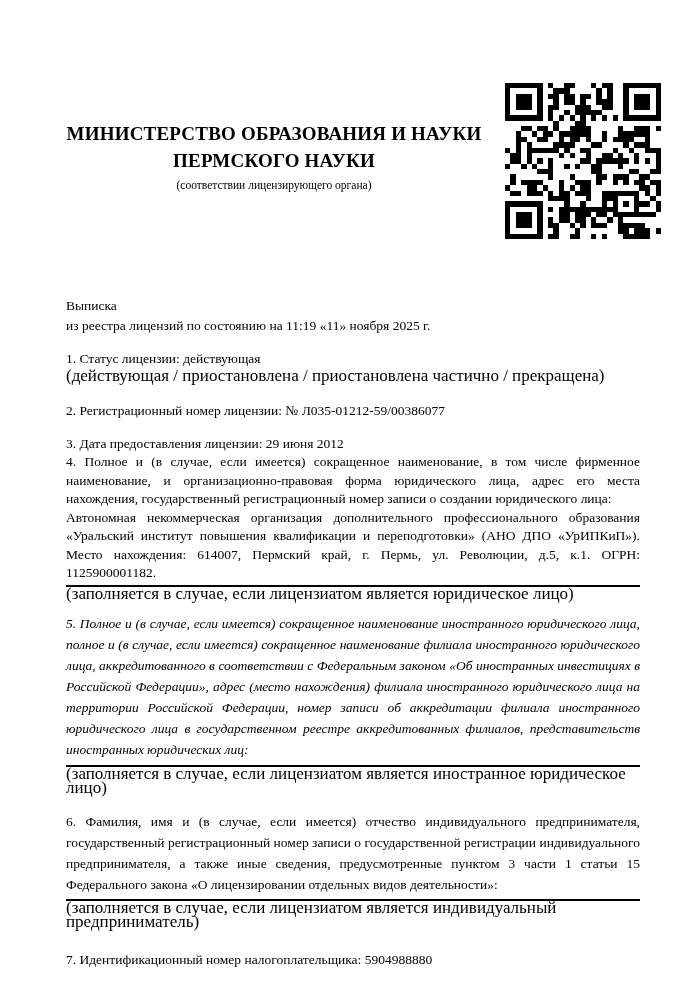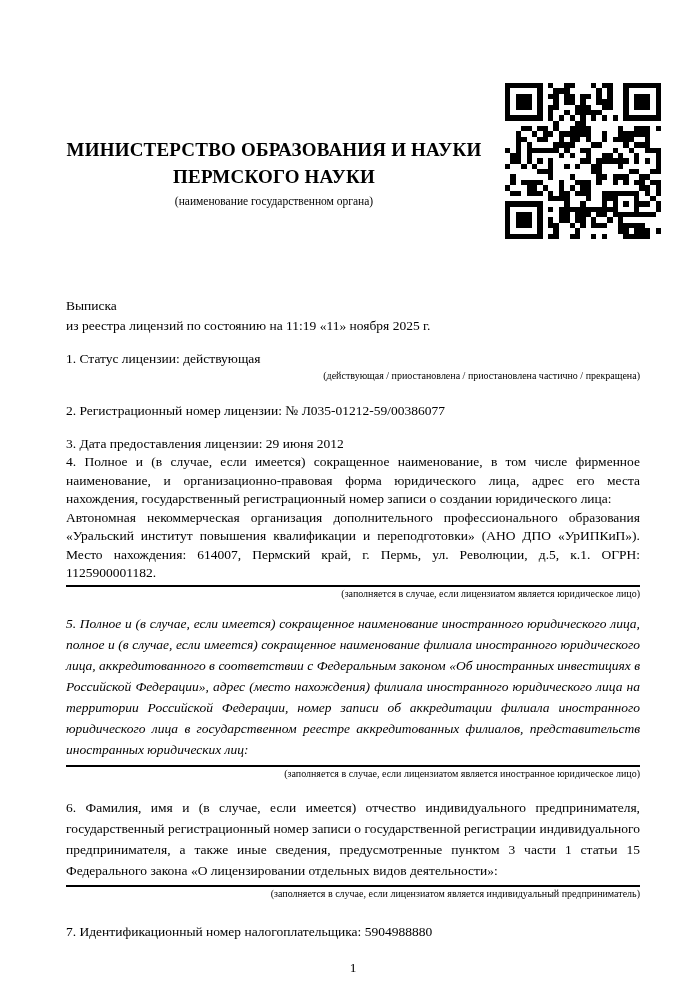--- a/index.html
+++ b/index.html
@@ -18,21 +18,21 @@
   
   .qr {
     position: absolute;
     left: 505px; top: 83px;
     width: 156px; height: 156px;
     shape-rendering: crispEdges;
   }
   
   .header-text {
     position: absolute;
-    left: 64px; top: 136px;
+    left: 64px; top: 120px;
     width: 420px;
     text-align: center;
   }
   .ministry {
     font-weight: bold;
     font-size: 19px;
     line-height: 27px;
     letter-spacing: 0.2px;
   }
   .caption {
@@ -44,22 +44,22 @@
   .content {
     position: absolute;
     left: 66px; top: 296px;
     width: 574px;
     font-size: 13.5px;
     line-height: 18px;
   }
   .doc-title { text-align: left; line-height: 20px; }
   .line { line-height: 18px; }
   .note {
-    text-align: right;
-    font-size: 10px;
+    text-align: left;
+    font-size: 17px;
     line-height: 14px;
   }
   .just { text-align: justify; }
   .rule { border-top: 2px solid #000; height: 0; }
 
   .item1 { margin-top: 14px; }
   .note1 { margin-top: 1px; }
   .item2 { margin-top: 19px; }
   .item3 { margin-top: 15px; }
   .para4 { }
@@ -488,21 +488,21 @@
       <rect x="22" y="28" width="1" height="1" fill="#000"></rect>
       <rect x="23" y="28" width="1" height="1" fill="#000"></rect>
       <rect x="24" y="28" width="1" height="1" fill="#000"></rect>
       <rect x="25" y="28" width="1" height="1" fill="#000"></rect>
       <rect x="26" y="28" width="1" height="1" fill="#000"></rect>
     </svg>
 
   <div class="header-text">
     <div class="ministry">МИНИСТЕРСТВО ОБРАЗОВАНИЯ И НАУКИ</div>
     <div class="ministry">ПЕРМСКОГО НАУКИ</div>
-    <div class="caption">(наименование государственном органа)</div>
+    <div class="caption">(соответствии лицензирующего органа)</div>
   </div>
 
   <div class="content">
 
     <div class="doc-title">
       <div>Выписка</div>
       <div>из реестра лицензий по состоянию на 11:19 «11» ноября 2025 г.</div>
     </div>
 
     <div class="line item1">1. Статус лицензии: действующая</div>

